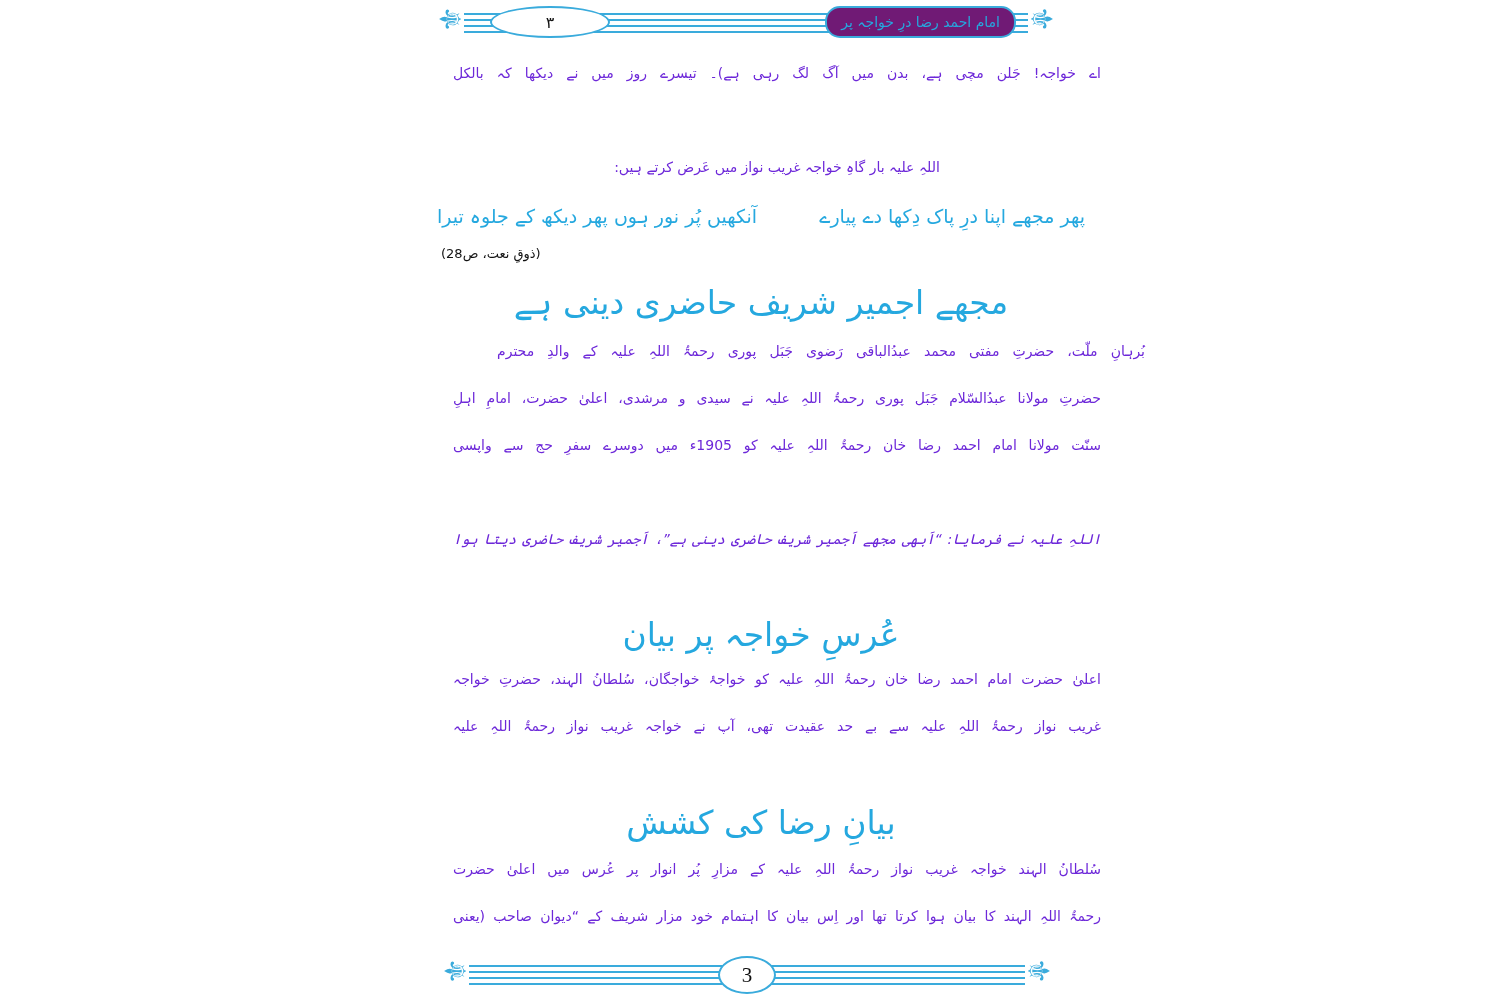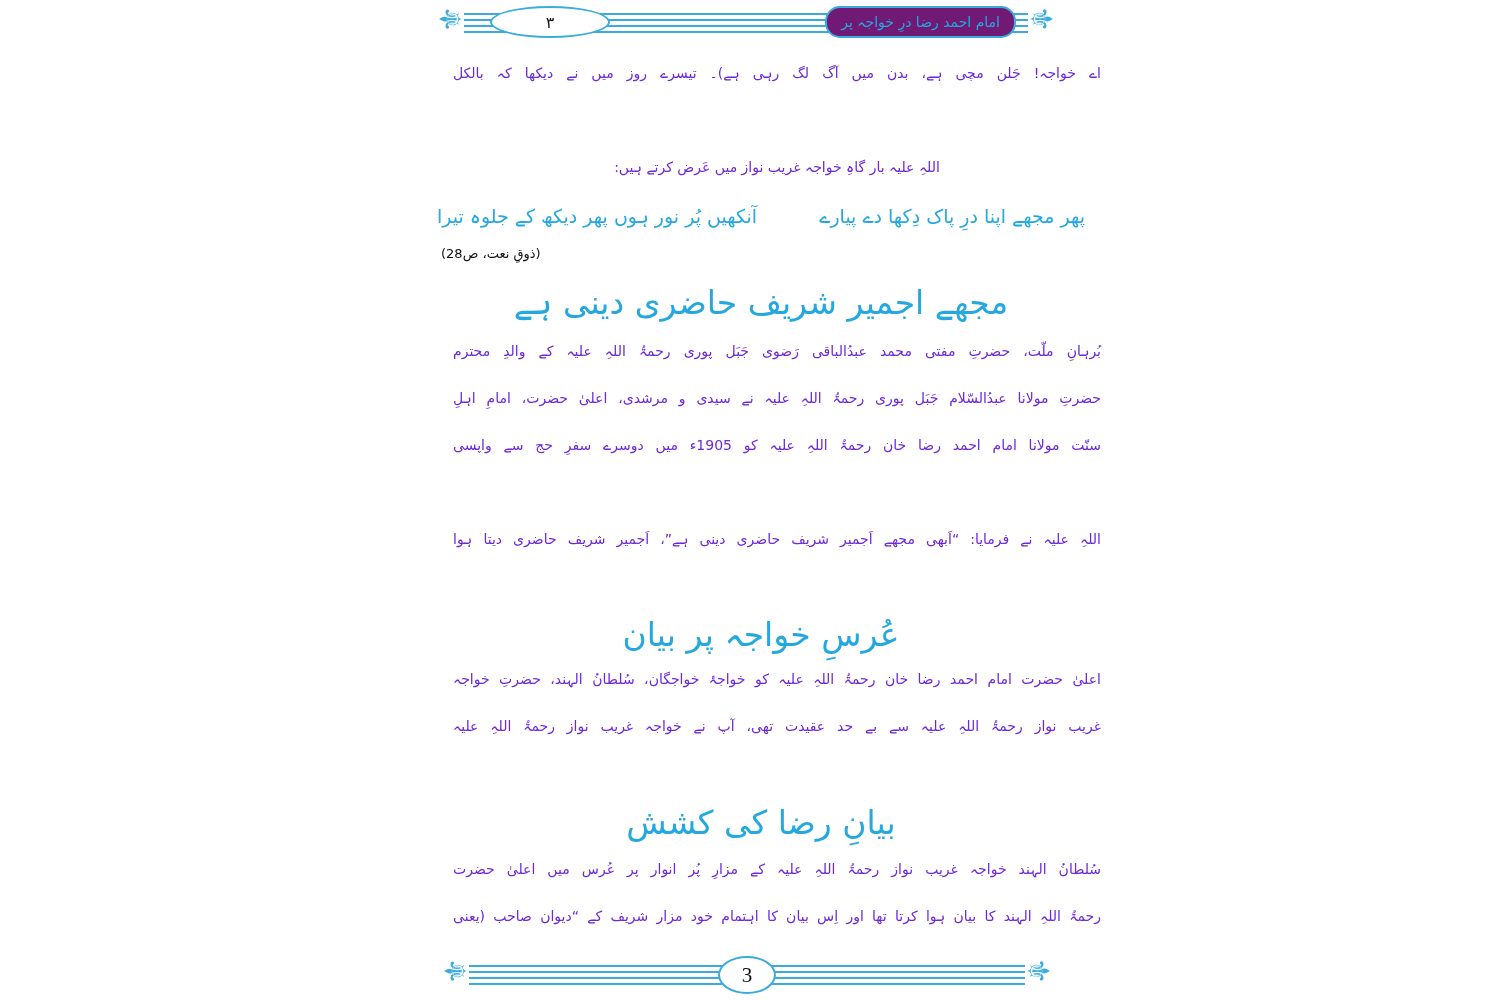--- a/index.html
+++ b/index.html
@@ -83,24 +83,24 @@
     <div class="ln start" style="top:146px;">اللہِ علیہ بار گاہِ خواجہ غریب نواز میں عَرض کرتے ہیں:</div>
 
     <div class="couplet">
       <span>پھر مجھے اپنا درِ پاک دِکھا دے پیارے</span>
       <span>آنکھیں پُر نور ہوں پھر دیکھ کے جلوہ تیرا</span>
     </div>
     <div class="reference">(ذوقِ نعت، ص28)</div>
 
     <div class="heading" style="top:280px;">مجھے اجمیر شریف حاضری دینی ہے</div>
 
-    <div class="ln justify" style="top:330px;">بُرہانِ ملّت، حضرتِ مفتی محمد عبدُالباقی رَضوی جَبَل پوری رحمۃُ اللہِ علیہ کے والدِ محترم</div>
+    <div class="ln justify" style="top:330px;margin-left:44px;">بُرہانِ ملّت، حضرتِ مفتی محمد عبدُالباقی رَضوی جَبَل پوری رحمۃُ اللہِ علیہ کے والدِ محترم</div>
     <div class="ln justify" style="top:377px;">حضرتِ مولانا عبدُالسّلام جَبَل پوری رحمۃُ اللہِ علیہ نے سیدی و مرشدی، اعلیٰ حضرت، امامِ اہلِ</div>
     <div class="ln justify" style="top:424px;">سنّت مولانا امام احمد رضا خان رحمۃُ اللہِ علیہ کو 1905ء میں دوسرے سفرِ حج سے واپسی</div>
-    <div class="ln justify" style="top:518px;">اللہِ علیہ نے فرمایا: “اَبھی مجھے اَجمیر شریف حاضری دینی ہے”، اَجمیر شریف حاضری دیتا ہوا</div>
+    <div class="ln justify" style="top:518px;font-style:italic;">اللہِ علیہ نے فرمایا: “اَبھی مجھے اَجمیر شریف حاضری دینی ہے”، اَجمیر شریف حاضری دیتا ہوا</div>
 
     <div class="heading" style="top:612px;">عُرسِ خواجہ پر بیان</div>
 
     <div class="ln justify" style="top:658px;">اعلیٰ حضرت امام احمد رضا خان رحمۃُ اللہِ علیہ کو خواجۂ خواجگان، سُلطانُ الہند، حضرتِ خواجہ</div>
     <div class="ln justify" style="top:705px;">غریب نواز رحمۃُ اللہِ علیہ سے بے حد عقیدت تھی، آپ نے خواجہ غریب نواز رحمۃُ اللہِ علیہ</div>
 
     <div class="heading" style="top:800px;">بیانِ رضا کی کشش</div>
 
     <div class="ln justify" style="top:848px;">سُلطانُ الہند خواجہ غریب نواز رحمۃُ اللہِ علیہ کے مزارِ پُر انوار پر عُرس میں اعلیٰ حضرت</div>
     <div class="ln justify" style="top:895px;">رحمۃُ اللہِ الہند کا بیان ہوا کرتا تھا اور اِس بیان کا اہتمام خود مزار شریف کے “دیوان صاحب (یعنی</div>

